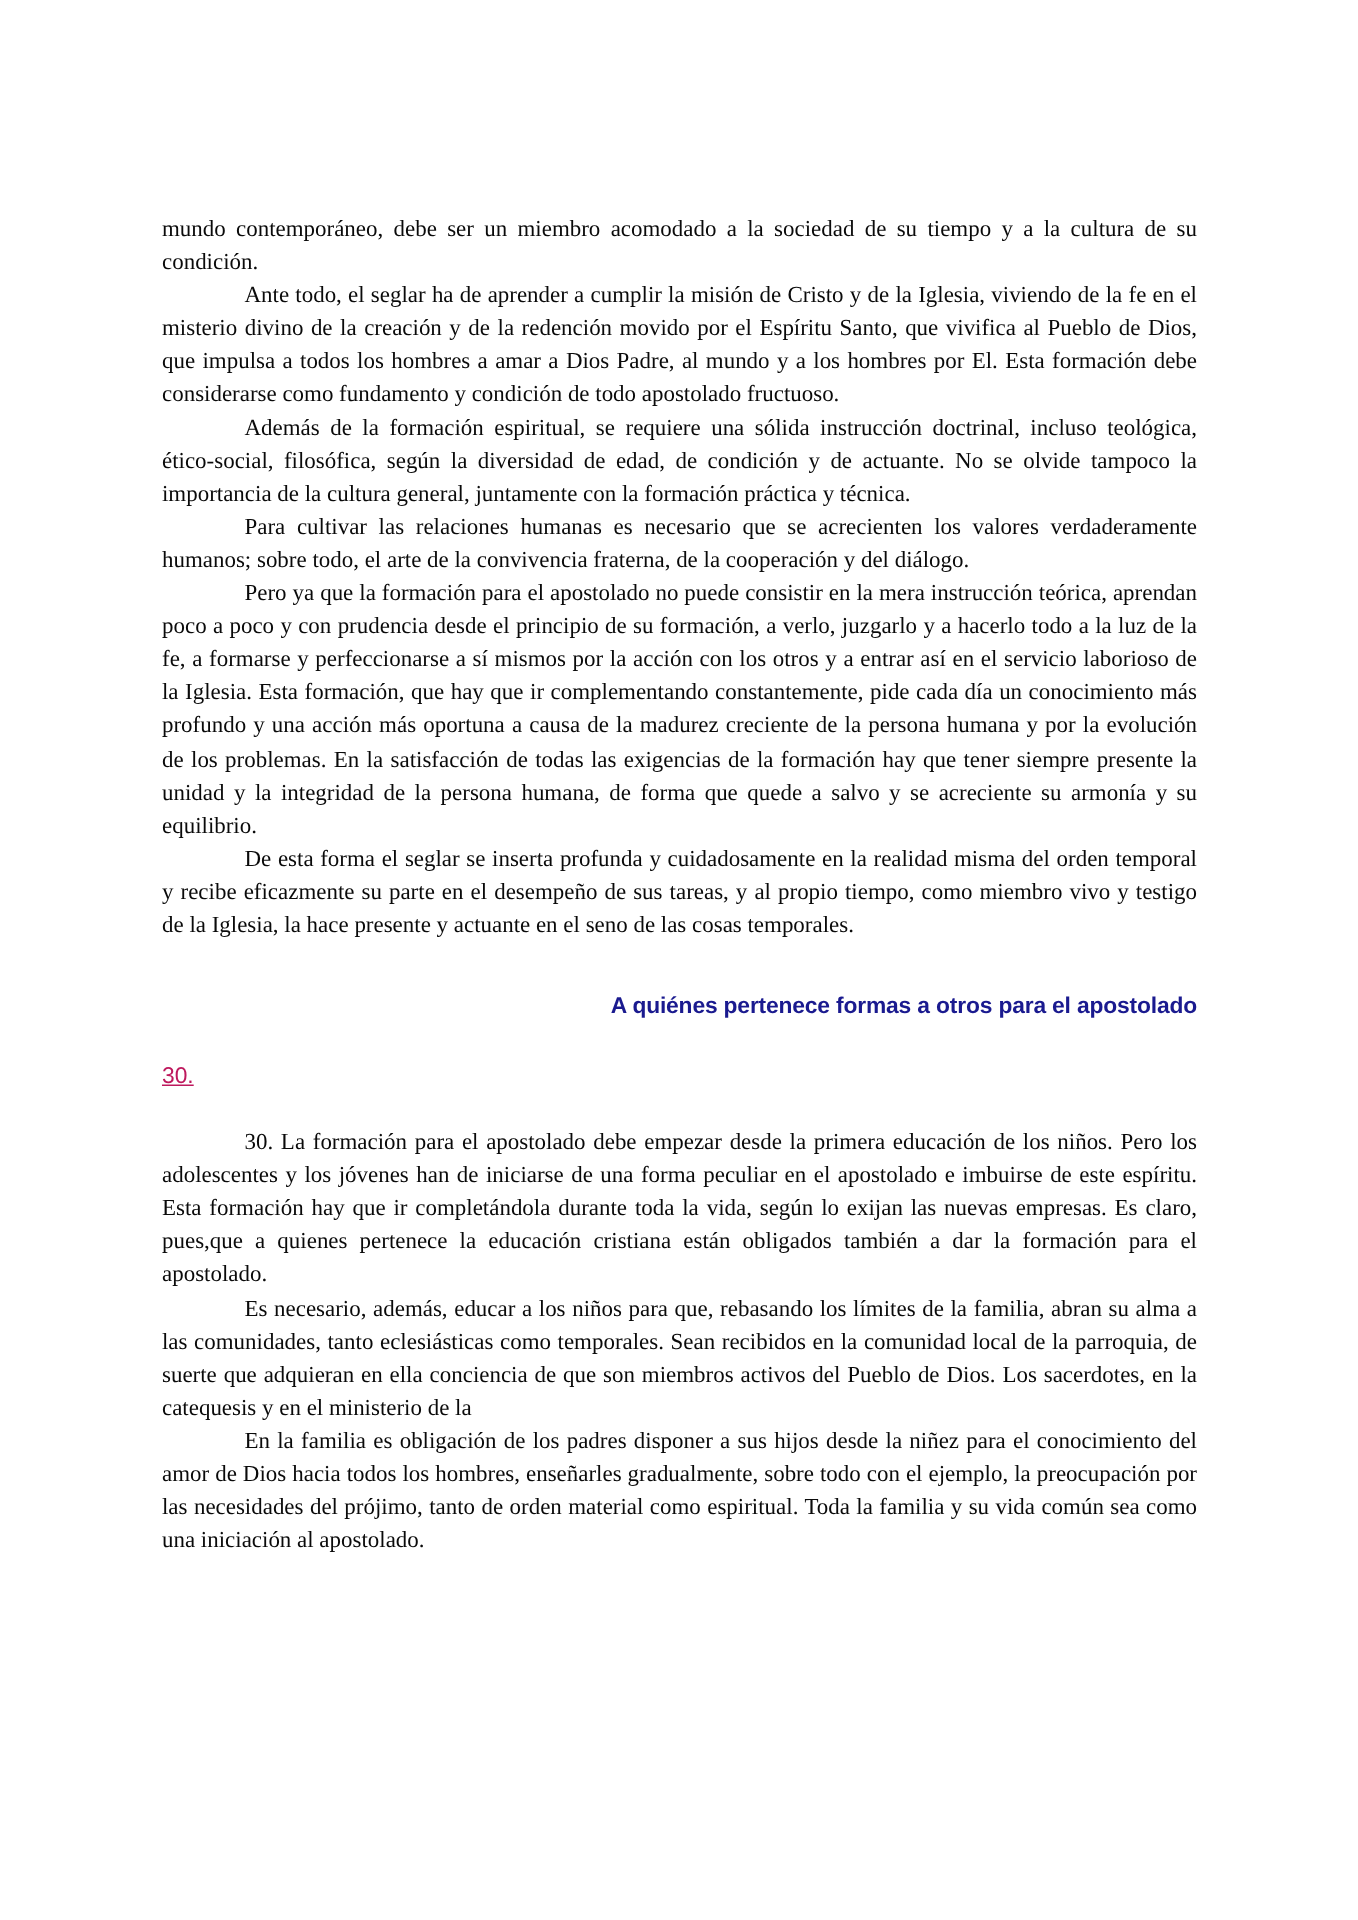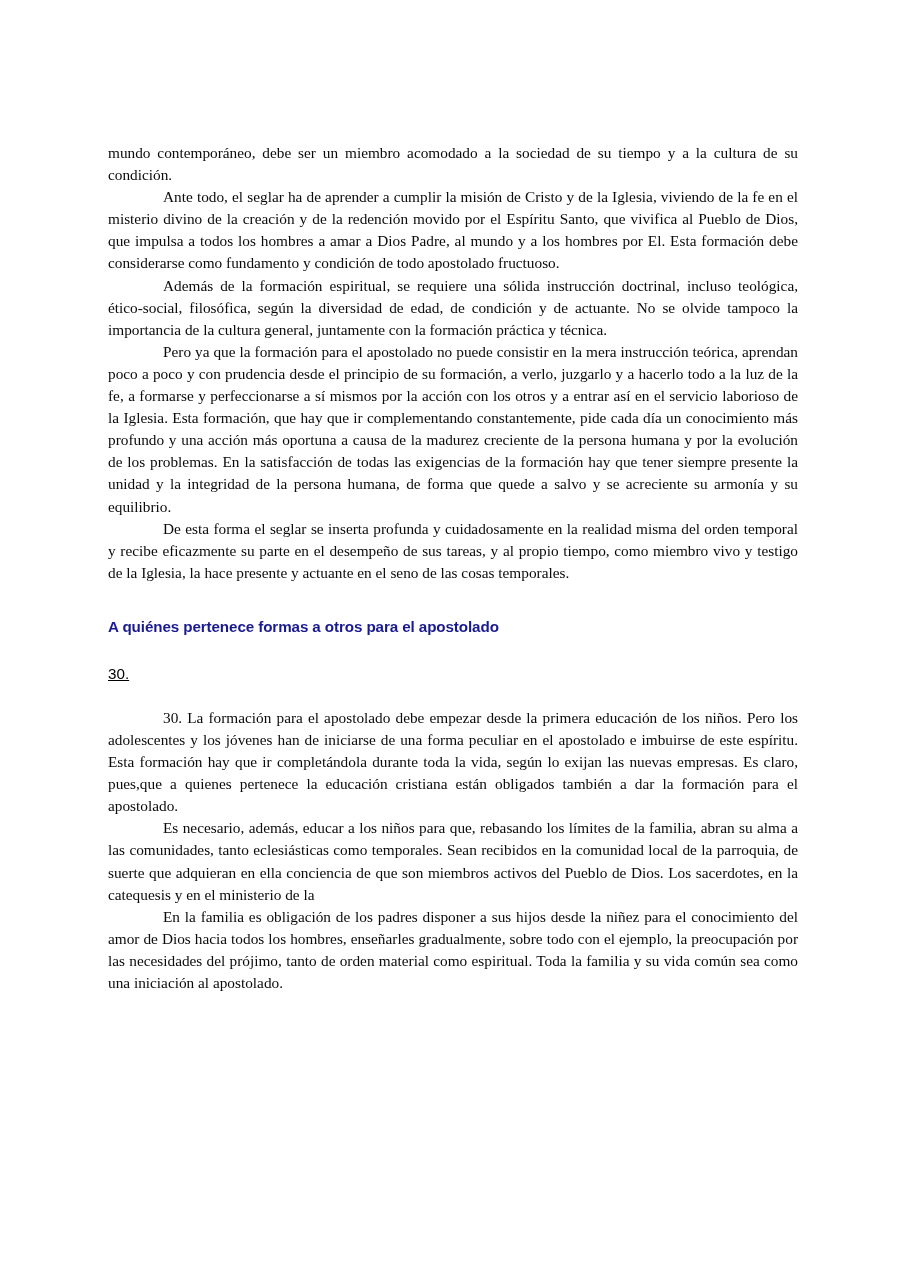--- a/index.html
+++ b/index.html
@@ -42,46 +42,48 @@
   }
   h2.section-heading {
     margin: 0;
     padding: 0;
     font-family: "Liberation Sans", "DejaVu Sans", sans-serif;
     font-size: 15.2px;
     font-weight: bold;
     color: #1a1a8f;
     line-height: 20px;
     letter-spacing: -0.1px;
+    text-align: right;
   }
   .spacer-before-heading { height: 33px; }
   .spacer-after-heading  { height: 27px; }
   .spacer-after-marker   { height: 24px; }
   .section-marker {
     font-family: "Liberation Sans", "DejaVu Sans", sans-serif;
     font-size: 15.2px;
     font-weight: normal;
-    color: #000000;
+    color: #be185d;
     text-decoration: underline;
     line-height: 19px;
     display: inline-block;
   }
 </style>
 </head>
 <body>
 
 <div class="page">
   <div class="content">
 
     <p class="body-para no-indent">mundo contemporáneo, debe ser un miembro acomodado a la sociedad de su tiempo y a la cultura de su condición.</p>
 
     <p class="body-para">Ante todo, el seglar ha de aprender a cumplir la misión de Cristo y de la Iglesia, viviendo de la fe en el misterio divino de la creación y de la redención movido por el Espíritu Santo, que vivifica al Pueblo de Dios, que impulsa a todos los hombres a amar a Dios Padre, al mundo y a los hombres por El. Esta formación debe considerarse como fundamento y condición de todo apostolado fructuoso.</p>
 
     <p class="body-para">Además de la formación espiritual, se requiere una sólida instrucción doctrinal, incluso teológica, ético-social, filosófica, según la diversidad de edad, de condición y de actuante. No se olvide tampoco la importancia de la cultura general, juntamente con la formación práctica y técnica.</p>
 
+    <p class="body-para">Para cultivar las relaciones humanas es necesario que se acrecienten los valores verdaderamente humanos; sobre todo, el arte de la convivencia fraterna, de la cooperación y del diálogo.</p>
 
     <p class="body-para">Pero ya que la formación para el apostolado no puede consistir en la mera instrucción teórica, aprendan poco a poco y con prudencia desde el principio de su formación, a verlo, juzgarlo y a hacerlo todo a la luz de la fe, a formarse y perfeccionarse a sí mismos por la acción con los otros y a entrar así en el servicio laborioso de la Iglesia. Esta formación, que hay que ir complementando constantemente, pide cada día un conocimiento más profundo y una acción más oportuna a causa de la madurez creciente de la persona humana y por la evolución de los problemas. En la satisfacción de todas las exigencias de la formación hay que tener siempre presente la unidad y la integridad de la persona humana, de forma que quede a salvo y se acreciente su armonía y su equilibrio.</p>
 
     <p class="body-para">De esta forma el seglar se inserta profunda y cuidadosamente en la realidad misma del orden temporal y recibe eficazmente su parte en el desempeño de sus tareas, y al propio tiempo, como miembro vivo y testigo de la Iglesia, la hace presente y actuante en el seno de las cosas temporales.</p>
 
     <div class="spacer-before-heading"></div>
 
     <h2 class="section-heading">A quiénes pertenece formas a otros para el apostolado</h2>
 
     <div class="spacer-after-heading"></div>

